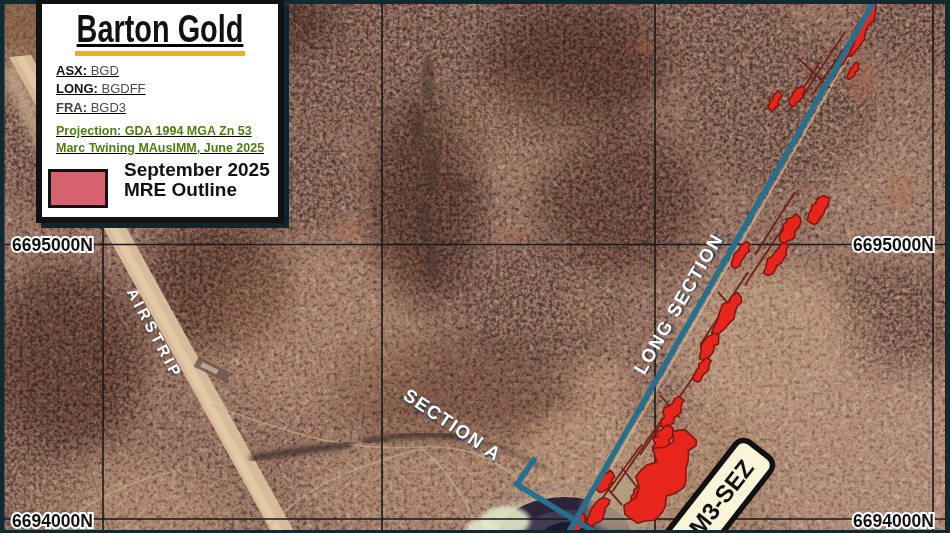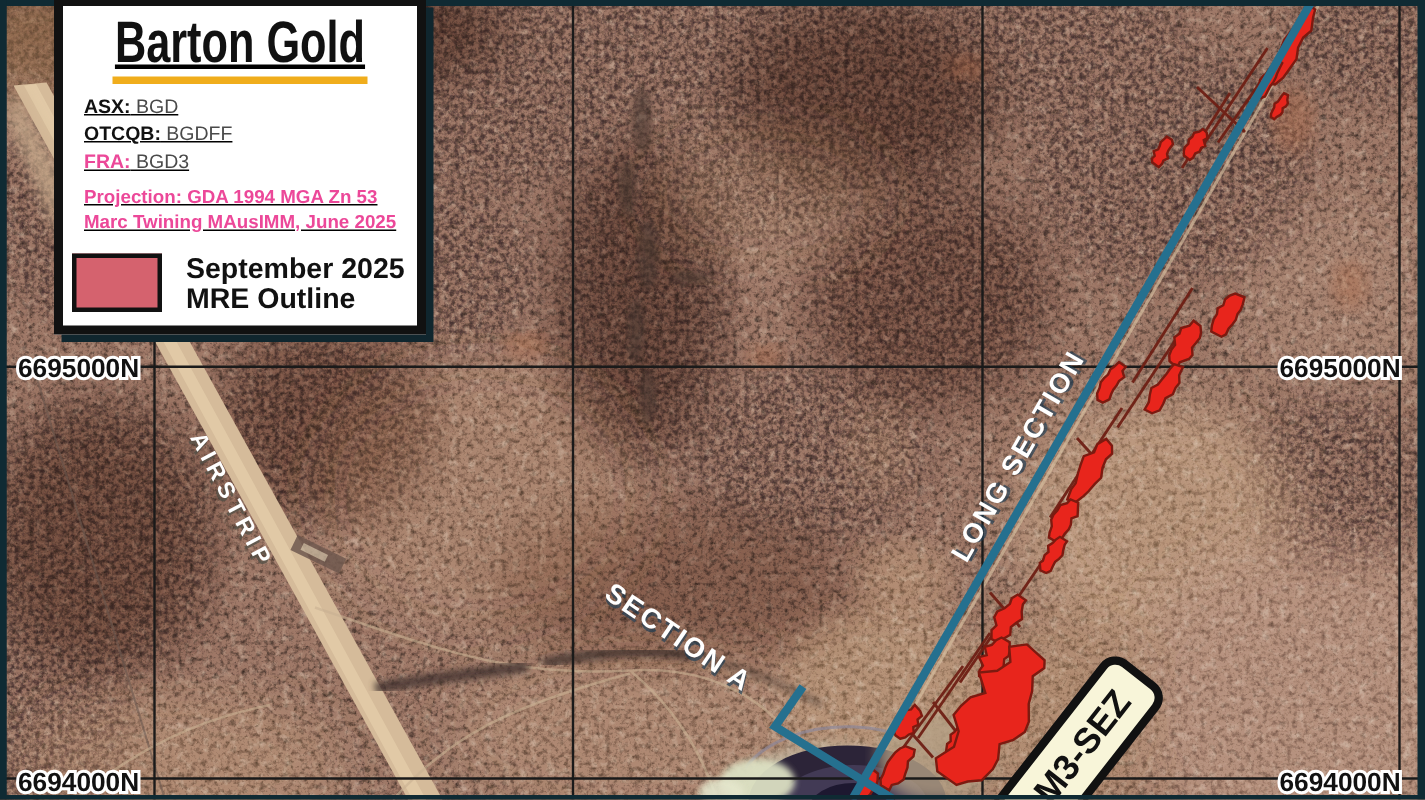--- a/index.html
+++ b/index.html
@@ -257,21 +257,21 @@
 <rect x="0" y="530" width="950" height="3" fill="#0f2a33"></rect>
 </svg>
 
 
 <div style="position:absolute;left:36px;top:0px;width:248px;height:223px;background:#ffffff;border:6px solid #111111;border-top-width:4px;box-sizing:border-box;box-shadow:5px 5px 0 #10262e;text-decoration:underline;">
 
   <div style="text-align:center;font-weight:bold;font-size:39px;color:#111111;margin-top:5px;line-height:1;transform:scaleX(0.74);transform-origin:50% 50%;white-space:nowrap;">Barton Gold</div>
 
   <div style="margin:3px auto 0 auto;width:170px;height:4.5px;background:#f0ad1c;"></div>
 
-  <div style="margin:6px 0 0 14px;font-size:13px;line-height:18.5px;color:#4a4a4a;"><b style="color:#111">ASX:</b> BGD<br><b style="color:#111">OTCQB:</b> BGDFF<br><b style="color:#ec4899">FRA:</b> BGD3</div>
-
-  <div style="margin:6px 0 0 14px;font-size:12.5px;font-weight:bold;color:#ec4899;line-height:16.5px;">Projection: GDA 1994 MGA Zn 53<br>Marc Twining MAusIMM, June 2025</div>
+  <div style="margin:6px 0 0 14px;font-size:13px;line-height:18.5px;color:#4a4a4a;"><b style="color:#111">ASX:</b> BGD<br><b style="color:#111">LONG:</b> BGDFF<br><b style="color:#404040">FRA:</b> BGD3</div>
+
+  <div style="margin:6px 0 0 14px;font-size:12.5px;font-weight:bold;color:#4d7c0f;line-height:16.5px;">Projection: GDA 1994 MGA Zn 53<br>Marc Twining MAusIMM, June 2025</div>
 
   <div style="position:absolute;left:6px;top:165px;width:54px;height:33px;background:#d5626e;border:3px solid #111;"></div>
 
-  <div style="position:absolute;left:82px;top:166px;font-size:19px;font-weight:bold;color:#111;line-height:20px;">September 2025<br>MRE Outline</div>
+  <div style="position:absolute;left:82px;top:156px;font-size:19px;font-weight:bold;color:#111;line-height:20px;">September 2025<br>MRE Outline</div>
 </div>
 </div>
 
 </body></html>

